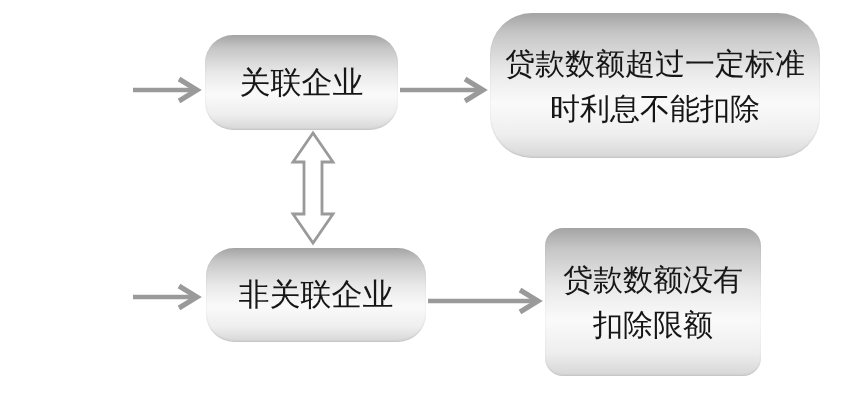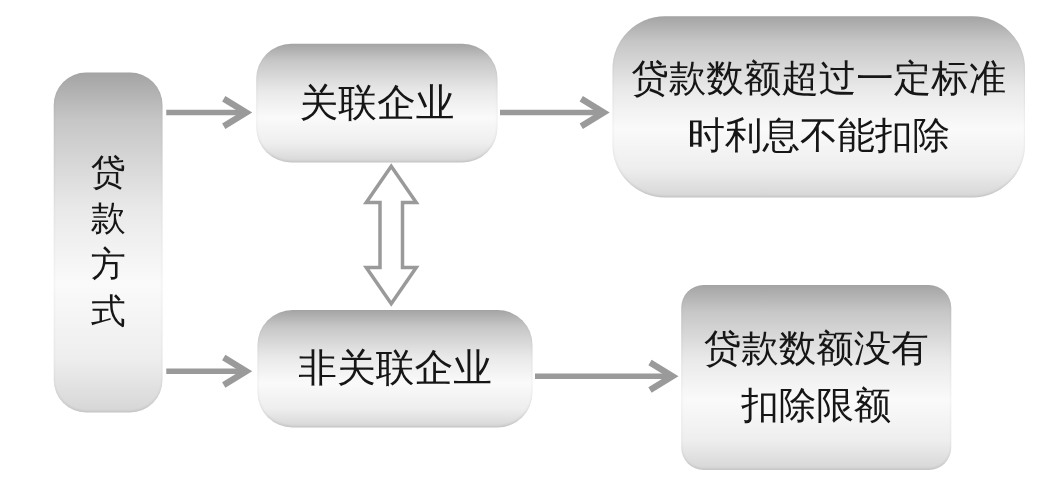--- a/index.html
+++ b/index.html
@@ -77,23 +77,20 @@
     left: 0; top: 0;
     width: 847px; height: 400px;
     pointer-events: none;
   }
 </style>
 </head>
 <body>
 
 <div id="canvas">
 
-  <div class="node" id="node-source">
-    <div class="node-label">贷款方式</div>
-  </div>
 
   <div class="node" id="node-related">
     <div class="node-label">关联企业</div>
   </div>
 
   <div class="node" id="node-unrelated">
     <div class="node-label">非关联企业</div>
   </div>
 
   <div class="node" id="node-related-outcome">

